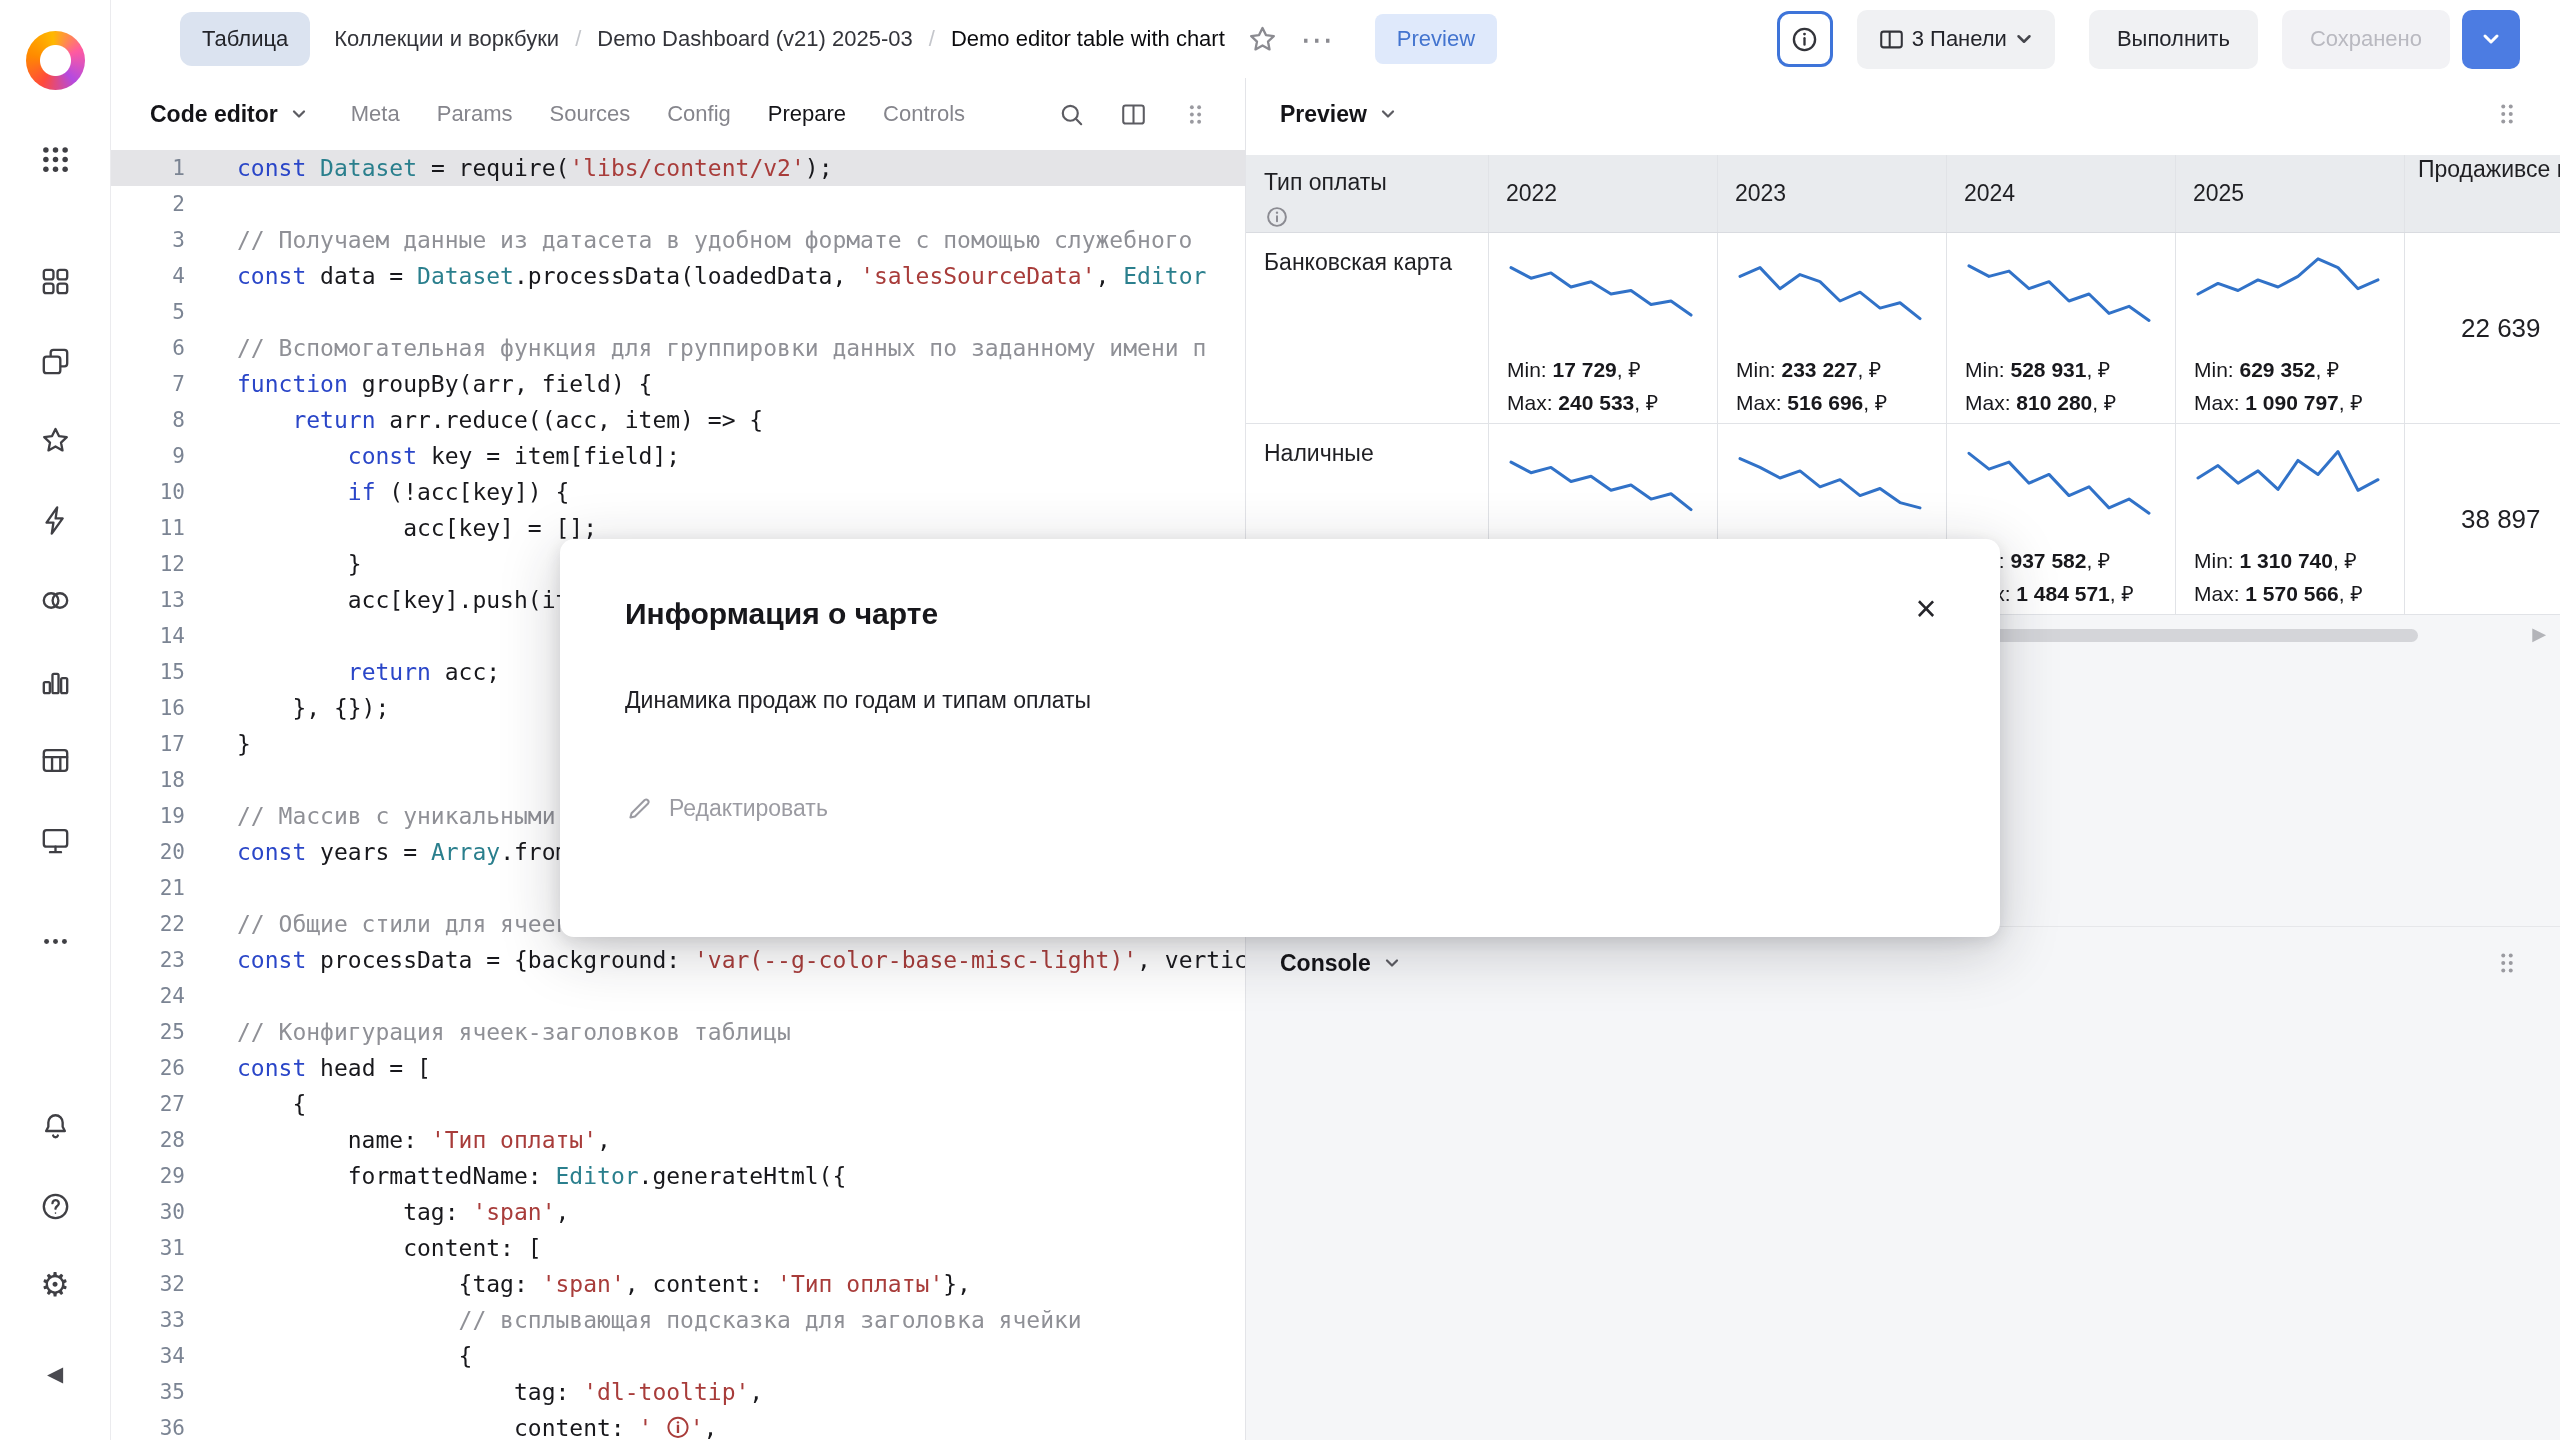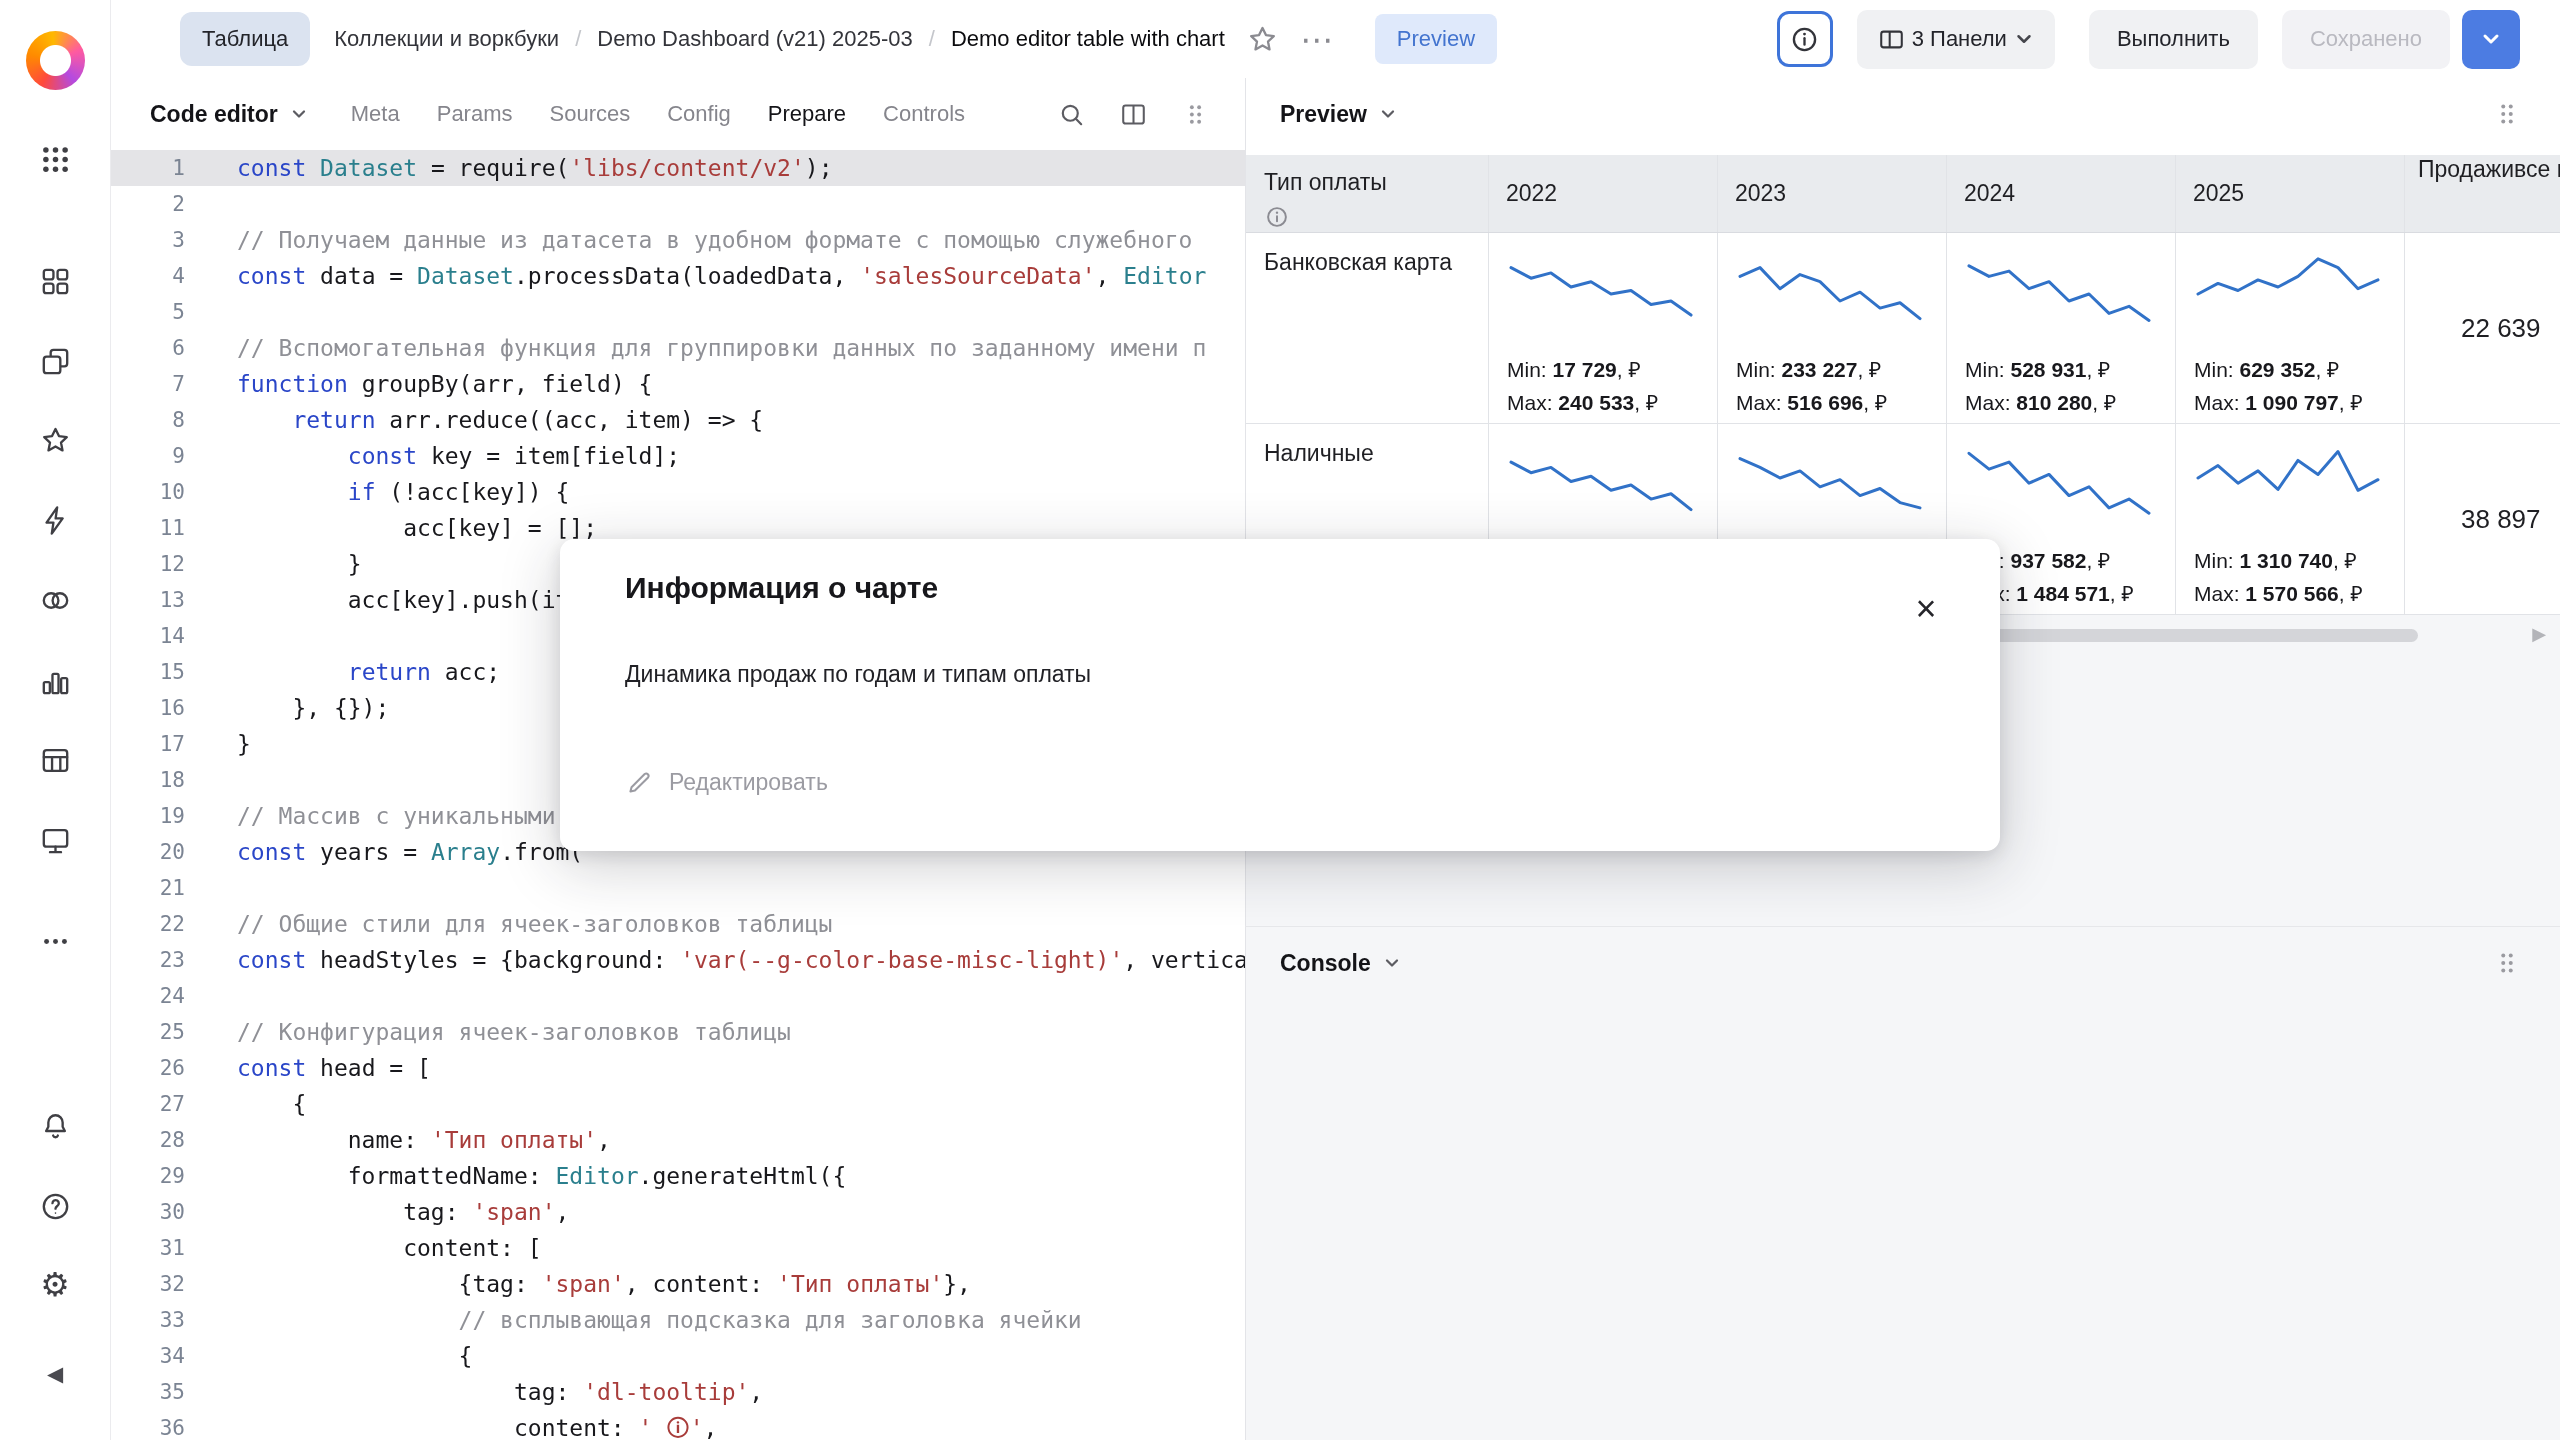--- a/index.html
+++ b/index.html
@@ -90,21 +90,21 @@
   .mm b{font-weight:700}
   .ctotal{display:flex;align-items:center;padding-left:56px;font-size:26px;white-space:nowrap}
   .hscroll{position:absolute;left:0;top:551px;right:0;height:13px}
   .hthumb{position:absolute;left:4px;top:0;width:1168px;height:13px;border-radius:7px;background:#d4d5d9;cursor:pointer}
   .harrow{position:absolute;right:14px;top:-4px;color:#b3b4b9;font-size:18px;line-height:1}
 
   
   .console-panel{position:absolute;left:1245px;top:926px;right:0;bottom:0;background:#f5f6f8;border-left:1px solid #e3e4e8;border-top:1px solid #e6e7ea}
 
   
-  .modal{position:absolute;left:560px;top:539px;width:1440px;height:312px;background:#fff;border-radius:14px;z-index:50;padding:32px 65px;
+  .modal{position:absolute;left:560px;top:539px;width:1440px;height:398px;background:#fff;border-radius:14px;z-index:50;padding:58px 65px;
          box-shadow:0 14px 60px rgba(30,30,40,.22), 0 4px 16px rgba(30,30,40,.12)}
   .modal-title{font-size:30px;font-weight:700;color:#17171b}
   .modal-close{position:absolute;top:46px;right:50px;width:48px;height:48px;display:flex;align-items:center;justify-content:center;font-size:36px;color:#26262b;cursor:pointer;line-height:1}
   .modal-body{margin-top:56px;font-size:23px;color:#212126}
   .modal-edit{margin-top:80px;display:inline-flex;align-items:center;gap:15px;font-size:23px;color:#9b9ba2;background:none;border:none;cursor:pointer;font-family:inherit}
   .modal-edit svg{width:29px;height:29px}
 </style>
 </head>
 <body>
 
@@ -303,21 +303,21 @@
         <div class="code-line"><span class="ln">13</span><span class="lc"><span class="tk-pl">        acc[key].push(item);</span></span></div>
         <div class="code-line"><span class="ln">14</span><span class="lc"></span></div>
         <div class="code-line"><span class="ln">15</span><span class="lc"><span class="tk-pl">        </span><span class="tk-kw">return</span><span class="tk-pl"> acc;</span></span></div>
         <div class="code-line"><span class="ln">16</span><span class="lc"><span class="tk-pl">    }, {});</span></span></div>
         <div class="code-line"><span class="ln">17</span><span class="lc"><span class="tk-pl">}</span></span></div>
         <div class="code-line"><span class="ln">18</span><span class="lc"></span></div>
         <div class="code-line"><span class="ln">19</span><span class="lc"><span class="tk-com">// Массив с уникальными годами</span></span></div>
         <div class="code-line"><span class="ln">20</span><span class="lc"><span class="tk-kw">const</span><span class="tk-pl"> years = </span><span class="tk-cls">Array</span><span class="tk-pl">.from(</span></span></div>
         <div class="code-line"><span class="ln">21</span><span class="lc"></span></div>
         <div class="code-line"><span class="ln">22</span><span class="lc"><span class="tk-com">// Общие стили для ячеек-заголовков таблицы</span></span></div>
-        <div class="code-line"><span class="ln">23</span><span class="lc"><span class="tk-kw">const</span><span class="tk-pl"> headStyles = {background: </span><span class="tk-str">'var(--g-color-base-misc-light)'</span><span class="tk-pl">, verticalAlign</span></span></div>
+        <div class="code-line"><span class="ln">23</span><span class="lc"><span class="tk-kw">const</span><span class="tk-pl"> processData = {background: </span><span class="tk-str">'var(--g-color-base-misc-light)'</span><span class="tk-pl">, verticalAlign</span></span></div>
         <div class="code-line"><span class="ln">24</span><span class="lc"></span></div>
         <div class="code-line"><span class="ln">25</span><span class="lc"><span class="tk-com">// Конфигурация ячеек-заголовков таблицы</span></span></div>
         <div class="code-line"><span class="ln">26</span><span class="lc"><span class="tk-kw">const</span><span class="tk-pl"> head = [</span></span></div>
         <div class="code-line"><span class="ln">27</span><span class="lc"><span class="tk-pl">    {</span></span></div>
         <div class="code-line"><span class="ln">28</span><span class="lc"><span class="tk-pl">        name: </span><span class="tk-str">'Тип оплаты'</span><span class="tk-pl">,</span></span></div>
         <div class="code-line"><span class="ln">29</span><span class="lc"><span class="tk-pl">        formattedName: </span><span class="tk-cls">Editor</span><span class="tk-pl">.generateHtml({</span></span></div>
         <div class="code-line"><span class="ln">30</span><span class="lc"><span class="tk-pl">            tag: </span><span class="tk-str">'span'</span><span class="tk-pl">,</span></span></div>
         <div class="code-line"><span class="ln">31</span><span class="lc"><span class="tk-pl">            content: [</span></span></div>
         <div class="code-line"><span class="ln">32</span><span class="lc"><span class="tk-pl">                {tag: </span><span class="tk-str">'span'</span><span class="tk-pl">, content: </span><span class="tk-str">'Тип оплаты'</span><span class="tk-pl">},</span></span></div>
         <div class="code-line"><span class="ln">33</span><span class="lc"><span class="tk-pl">                </span><span class="tk-com">// всплывающая подсказка для заголовка ячейки</span></span></div>

